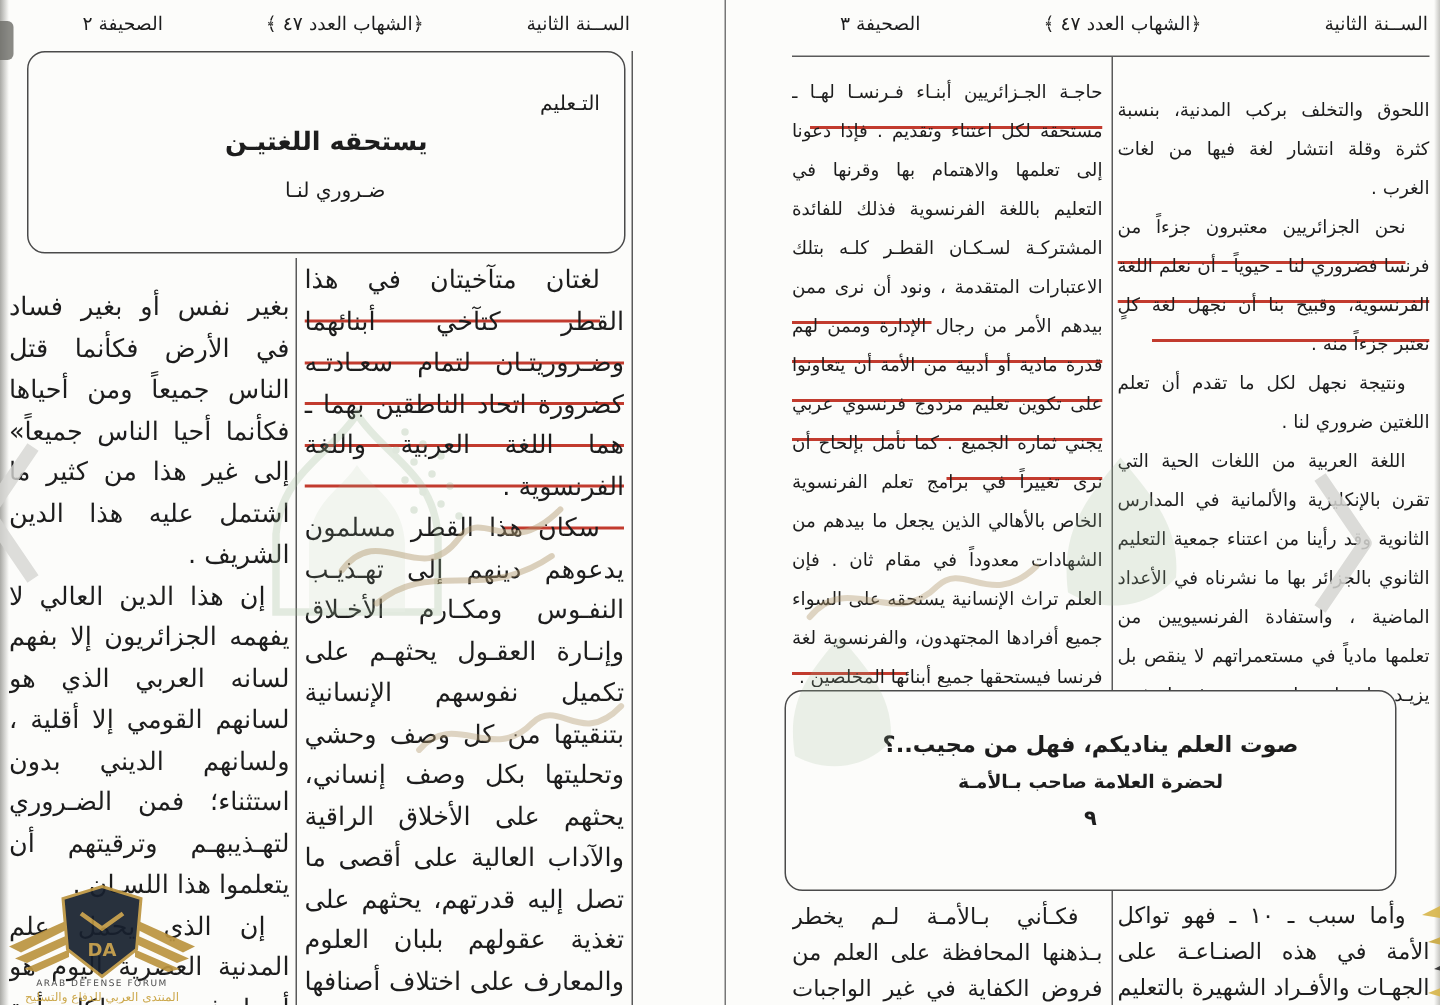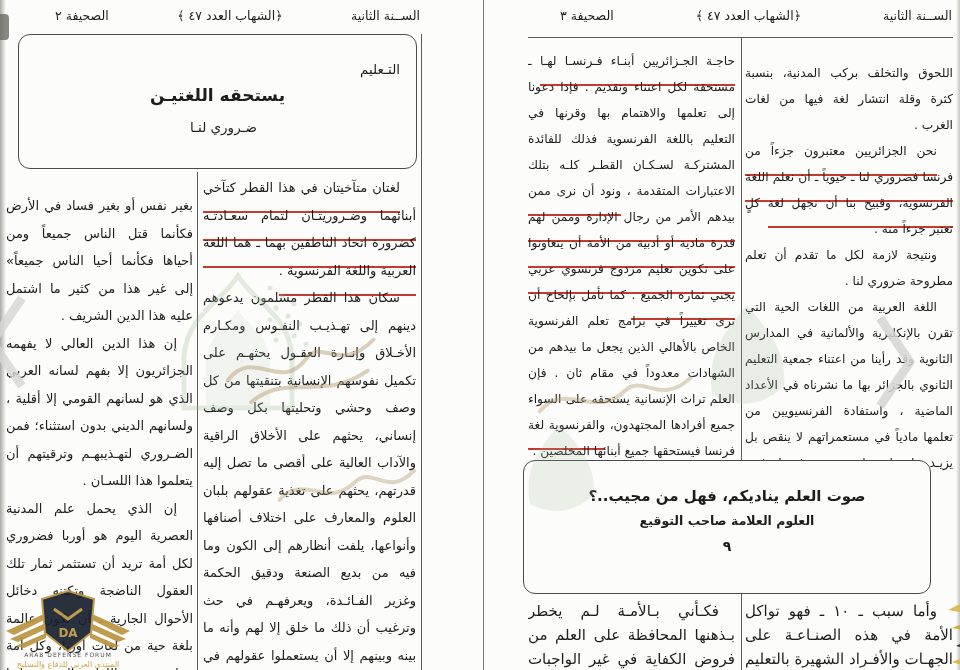--- a/index.html
+++ b/index.html
@@ -18,21 +18,21 @@
   .pg-header span{letter-spacing:.5px;text-align:right;}
   
   .title-box{position:absolute;left:18px;top:34px;width:397px;height:133px;border:1.6px solid #4a4a4a;border-radius:12px;background:transparent;}
   .kicker{position:absolute;top:26px;right:16px;font-size:13.5px;}
   .art-title{position:absolute;top:50px;left:0;right:0;text-align:center;font-size:17px;font-weight:bold;letter-spacing:1px;}
   .art-sub{position:absolute;top:84px;left:12px;right:0;text-align:center;font-size:13.5px;letter-spacing:2px;}
   
   .col{position:absolute;text-align:justify;overflow:hidden;}
   .col .para{margin:0;text-indent:16px;}
   .col .para.noindent{text-indent:0;}
-  .lp-col{font-size:13px;line-height:27.5px;}
+  .lp-col{font-size:17px;line-height:27.5px;}
   .rp-col{font-size:12.2px;line-height:26px;}
   .bt-col{font-size:15px;line-height:24px;}
   .redline{border-bottom:2px solid var(--underline_red,#c23b2e);padding-bottom:16px;}
   
   .callout{position:absolute;left:523px;top:460px;width:406px;height:132px;border:1.6px solid #4a4a4a;border-radius:12px;background:var(--paper,#fcfcfa);text-align:center;}
   .callout .c-title{margin-top:26px;font-size:15px;font-weight:bold;}
   .callout .c-sub{margin-top:8px;font-size:12.5px;font-weight:bold;}
   .callout .c-num{margin-top:10px;font-size:14px;font-weight:bold;}
   
   .edge-left{position:absolute;left:0;top:0;width:6px;height:670px;background:linear-gradient(to right,#a9a9a5,rgba(250,250,248,0));}
@@ -78,33 +78,33 @@
     <span>الســنة الثانية</span>
     <span>﴿الشهاب العدد ٤٧ ﴾</span>
     <span>الصحيفة ٣</span>
   </div>
 
   <div class="hline" style="left:528px;top:37px;width:425px;"></div>
 
   <div class="col rp-col" style="left:745px;top:60px;width:208px;height:414px;">
       <p class="para noindent"><span>اللحوق والتخلف بركب المدنية، بنسبة كثرة وقلة انتشار لغة فيها من لغات الغرب .</span></p>
       <p class="para"><span class="redline">نحن الجزائريين معتبرون جزءاً من فرنسا فضروري لنا ـ حيوياً ـ أن نعلم اللغة الفرنسوية، وقبيح بنا أن نجهل لغة</span><span> كلٍ نعتبر جزءاً منه .</span></p>
-      <p class="para"><span>ونتيجة لازمة لكل ما تقدم أن تعلم مطروحة ضروري لنا .</span></p>
+      <p class="para"><span>ونتيجة نجهل لكل ما تقدم أن تعلم اللغتين ضروري لنا .</span></p>
       <p class="para"><span>اللغة العربية من اللغات الحية التي تقرن بالإنكليزية والألمانية في المدارس الثانوية وقد رأينا من اعتناء جمعية التعليم الثانوي بالجزائر بها ما نشرناه في الأعداد الماضية ، واستفادة الفرنسيويين من تعلمها مادياً في مستعمراتهم لا ينقص بل يزيـد على استفـادتهـم من غيرها،</span><span class="redline"> فهي بهذه الاعتبارات ـ زيادة على</span></p>
     </div>
 
   <div class="col rp-col" style="left:528px;top:48px;width:207px;height:410px;">
       <p class="para noindent"><span class="redline">حاجـة الجـزائريين أبنـاء فـرنسـا لهـا</span><span> ـ مستحقة لكل اعتناء وتقديم . فإذا دعونا إلى تعلمها والاهتمام بها وقرنها في التعليم باللغة الفرنسوية فذلك للفائدة المشتركـة لسـكـان القطـر كلـه بتلك الاعتبارات المتقدمة ، </span><span class="redline">ونود أن نرى ممن بيدهم الأمر من رجال الإدارة وممن لهم قدرة مادية أو أدبية من الأمة أن يتعاونوا على تكوين تعليم مزدوج فرنسوي عربي يجني ثماره الجميع .</span><span> كما نأمل بإلحاح أن نرى تغييراً في برامج تعلم الفرنسوية الخاص بالأهالي الذين يجعل ما بيدهم من الشهادات معدوداً في مقام ثان . فإن العلم تراث الإنسانية يستحقه على السواء جميع أفرادها المجتهدون، </span><span class="redline">والفرنسوية لغة فرنسا فيستحقها جميع أبنائها المخلصين .</span></p>
     </div>
 
   <div class="vline" style="left:741px;top:38px;height:632px;"></div>
 
   <div class="callout">
     <div class="c-title">صوت العلم يناديكم، فهل من مجيب..؟</div>
-    <div class="c-sub">العلوم العلامة صاحب التوقيع</div>
+    <div class="c-sub">لحضرة العلامة صاحب بـالأمـة</div>
     <div class="c-num">٩</div>
   </div>
 
   <div class="col bt-col" style="left:745px;top:599px;width:208px;height:71px;font-family:Liberation Serif, serif;">
       <p class="para"><span>وأما سبب ـ ١٠ ـ فهو تواكل الأمة في هذه الصنـاعـة على الجهـات والأفـراد الشهيرة بالتعليم . . ! .</span></p>
     </div>
 
   <div class="col bt-col" style="left:528px;top:599px;width:207px;height:71px;">
       <p class="para"><span>فكـأني بـالأمـة لـم يخطر بـذهنها المحافظة على العلم من فروض الكفاية في غير الواجبات العينية ومن فروض</span></p>
     </div>

